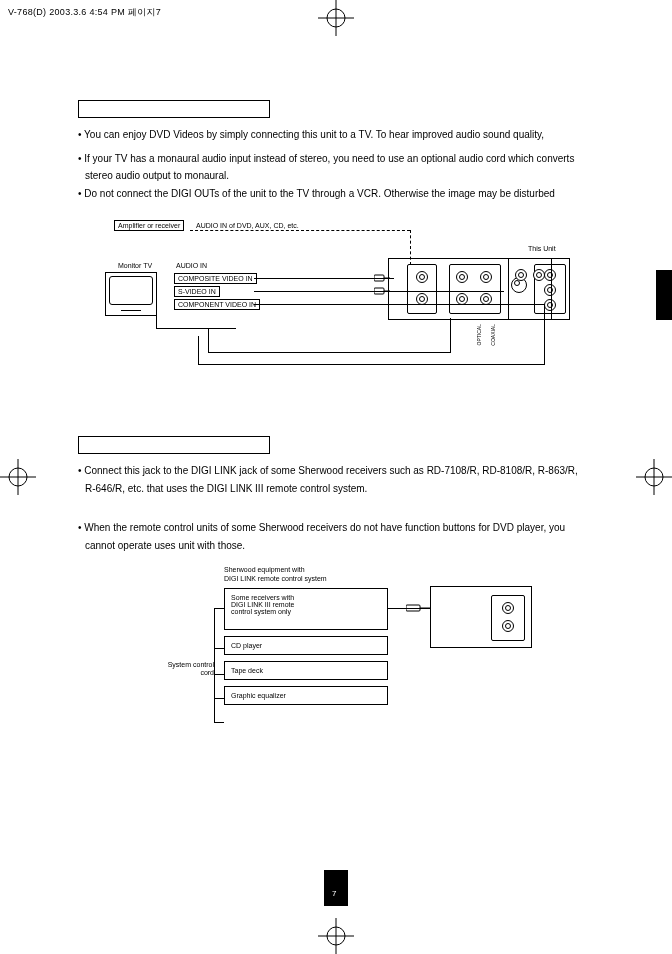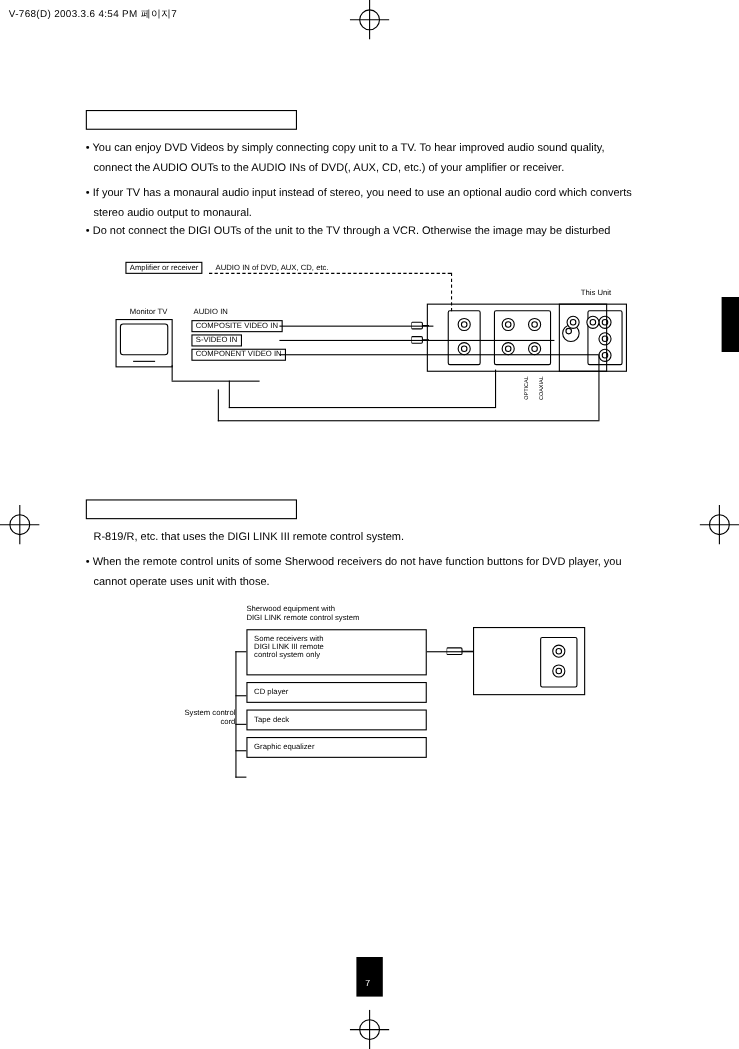--- a/index.html
+++ b/index.html
@@ -76,22 +76,21 @@
         <line x1="0" y1="18" x2="36" y2="18"></line>
       </svg>
   </div>
 
   <div class="side-black"></div>
 
   <div class="content">
 
     <div class="blackbar"></div>
     <div class="bullets">
-      <p>• You can enjoy DVD Videos by simply connecting copy unit to a TV. To hear improved audio sound quality,</p>
-      <p class="sub">connect the AUDIO OUTs to the AUDIO INs of DVD(, AUX, CD, etc.) of your amplifier or receiver.</p>
+      <p>• You can enjoy DVD Videos by simply connecting this unit to a TV. To hear improved audio sound quality,</p>
       <p style="margin-top:10px">• If your TV has a monaural audio input instead of stereo, you need to use an optional audio cord which converts</p>
       <p class="sub">stereo audio output to monaural.</p>
       <p>• Do not connect the DIGI OUTs of the unit to the TV through a VCR. Otherwise the image may be disturbed</p>
     </div>
 
     <div class="diagram1">
       <div class="boxlabel" style="left:36px;top:2px">Amplifier or receiver</div>
       <div class="plainlabel" style="left:118px;top:4px">AUDIO IN of DVD, AUX, CD, etc.</div>
       <div class="plainlabel" style="left:40px;top:44px">Monitor TV</div>
       <div class="plainlabel" style="left:98px;top:44px">AUDIO IN</div>
@@ -154,22 +153,23 @@
         </svg>
       <svg class="thin" style="position:absolute;left:296px;top:68px" width="16" height="10">
           <rect x="0" y="2" width="10" height="6" rx="1"></rect>
           <line x1="10" y1="5" x2="16" y2="5"></line>
         </svg>
     </div>
 
     <div class="sec2">
       <div class="blackbar"></div>
       <div class="bullets">
-        <p class="sub">R-819/R, etc. that uses the DIGI LINK III remote control system.</p>
-        <p style="margin-top:10px">• When the remote control units of some Sherwood receivers do not have function buttons for DVD player, you</p>
+        <p>• Connect this jack to the DIGI LINK jack of some Sherwood receivers such as RD-7108/R, RD-8108/R, R-863/R,</p>
+        <p class="sub">R-646/R, etc. that uses the DIGI LINK III remote control system.</p>
+        <p style="margin-top:26px">• When the remote control units of some Sherwood receivers do not have function buttons for DVD player, you</p>
         <p class="sub">cannot operate uses unit with those.</p>
       </div>
 
       <div class="diagram2">
         <div class="plainlabel" style="left:146px;top:0px">Sherwood equipment with</div>
         <div class="plainlabel" style="left:146px;top:9px">DIGI LINK remote control system</div>
 
         <div class="stack">
           <div class="stackbox" style="height:30px">
             <div>Some receivers with</div>

